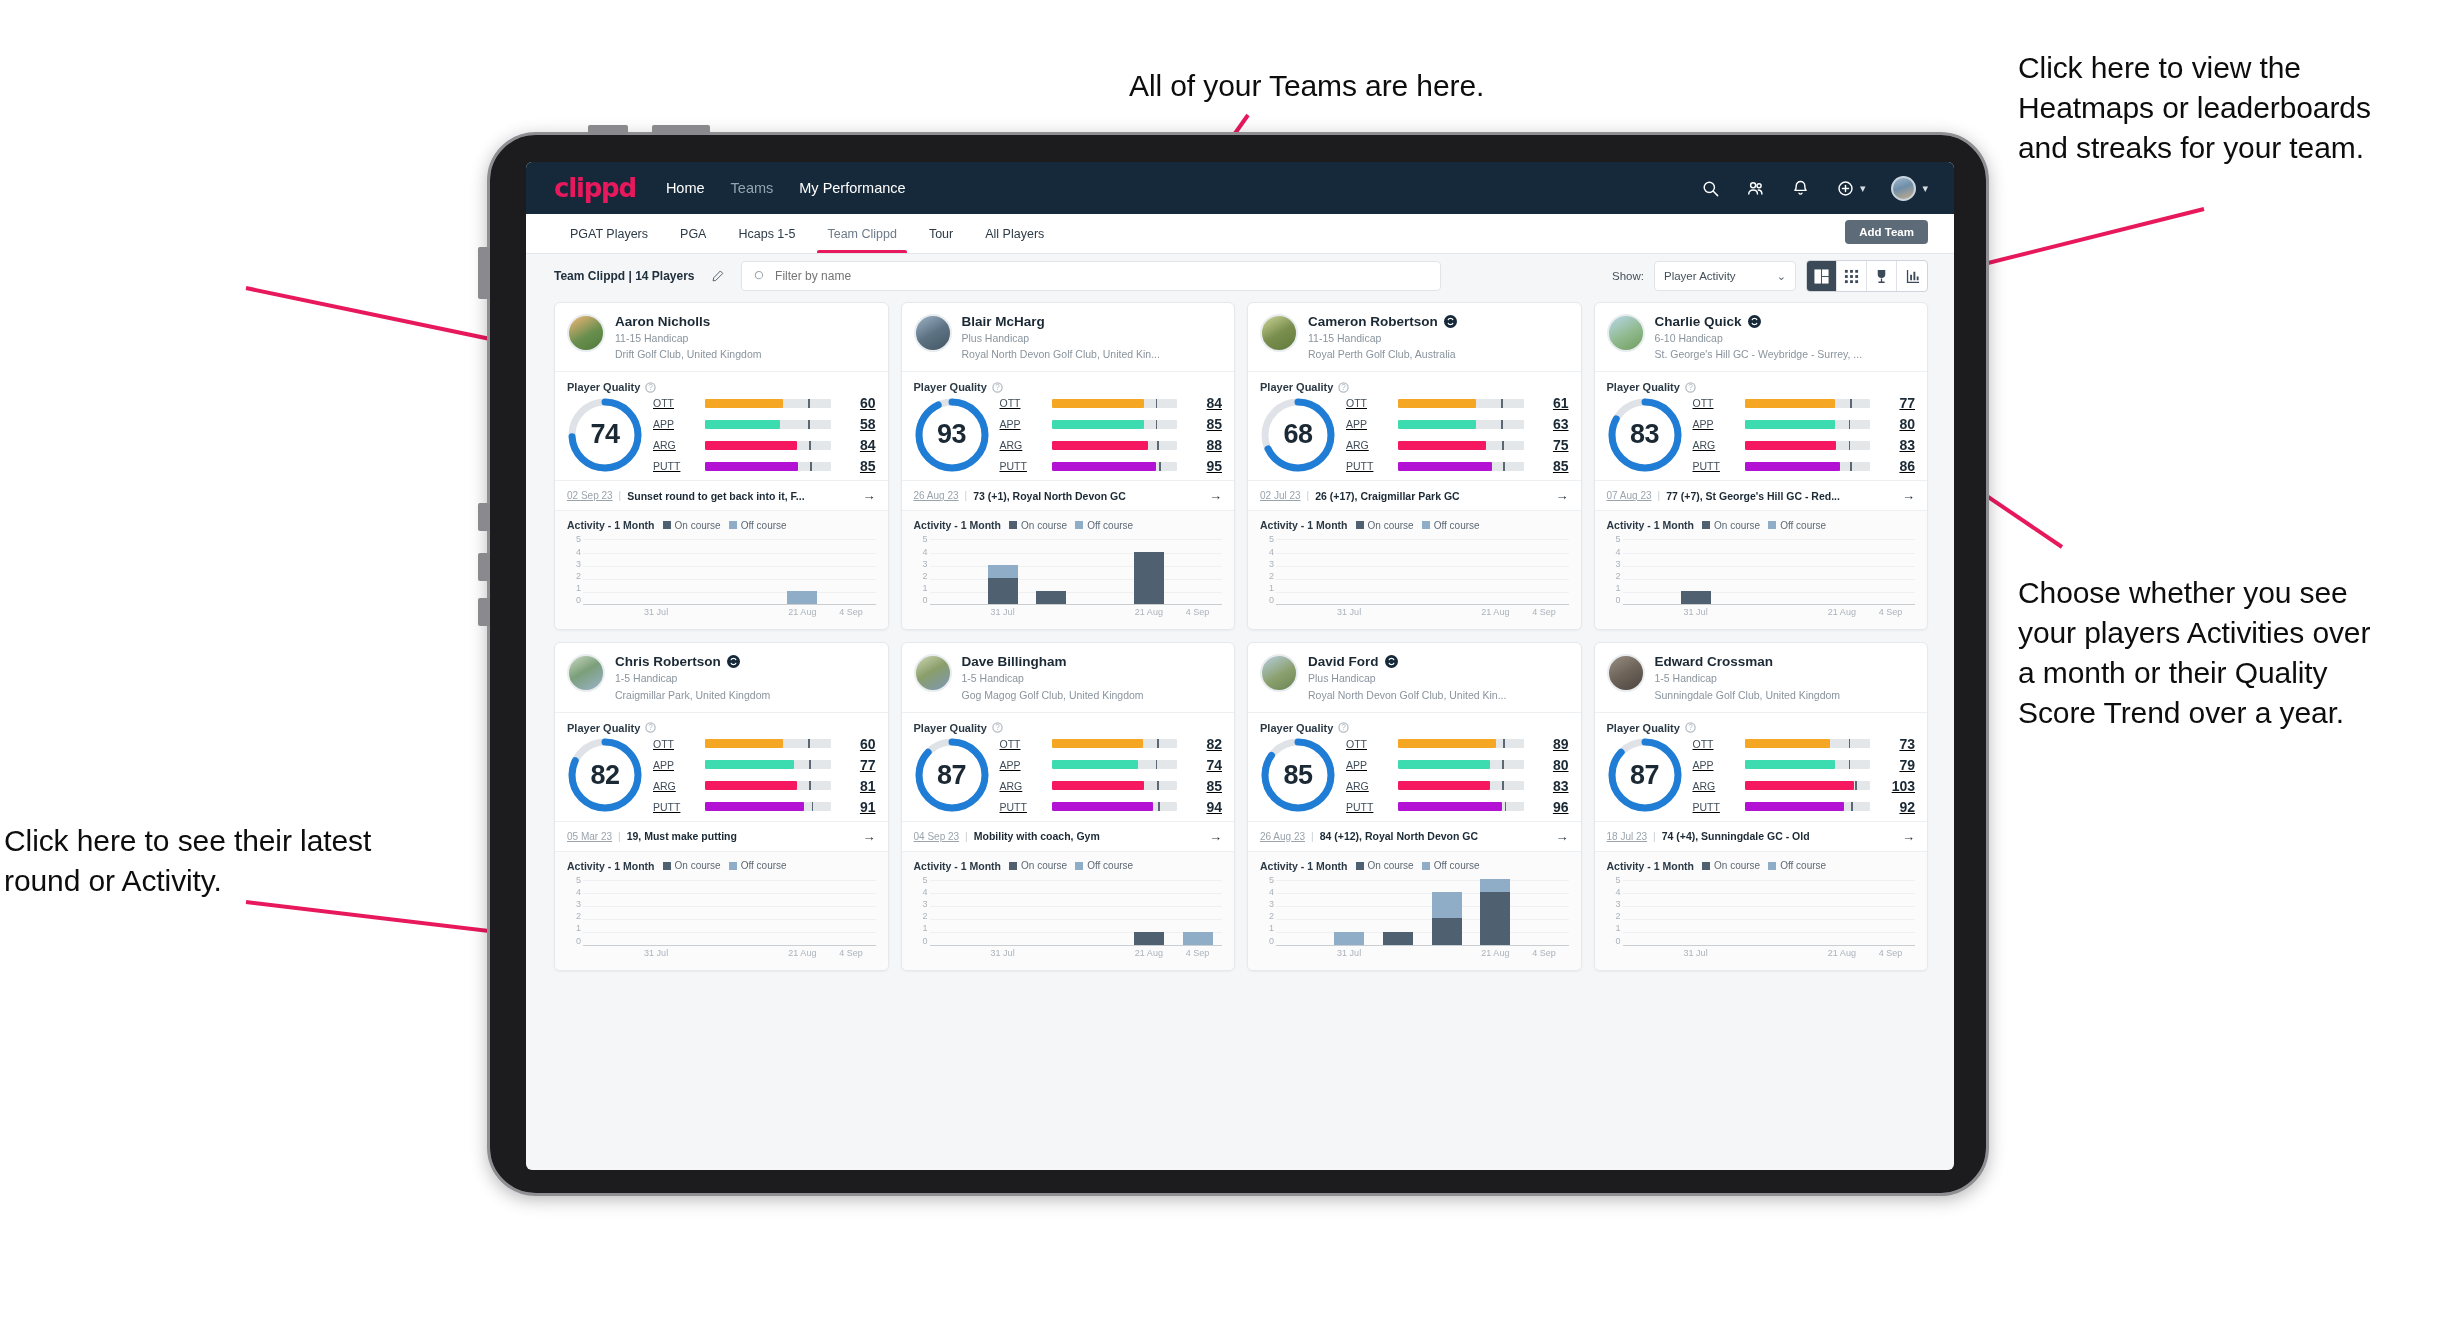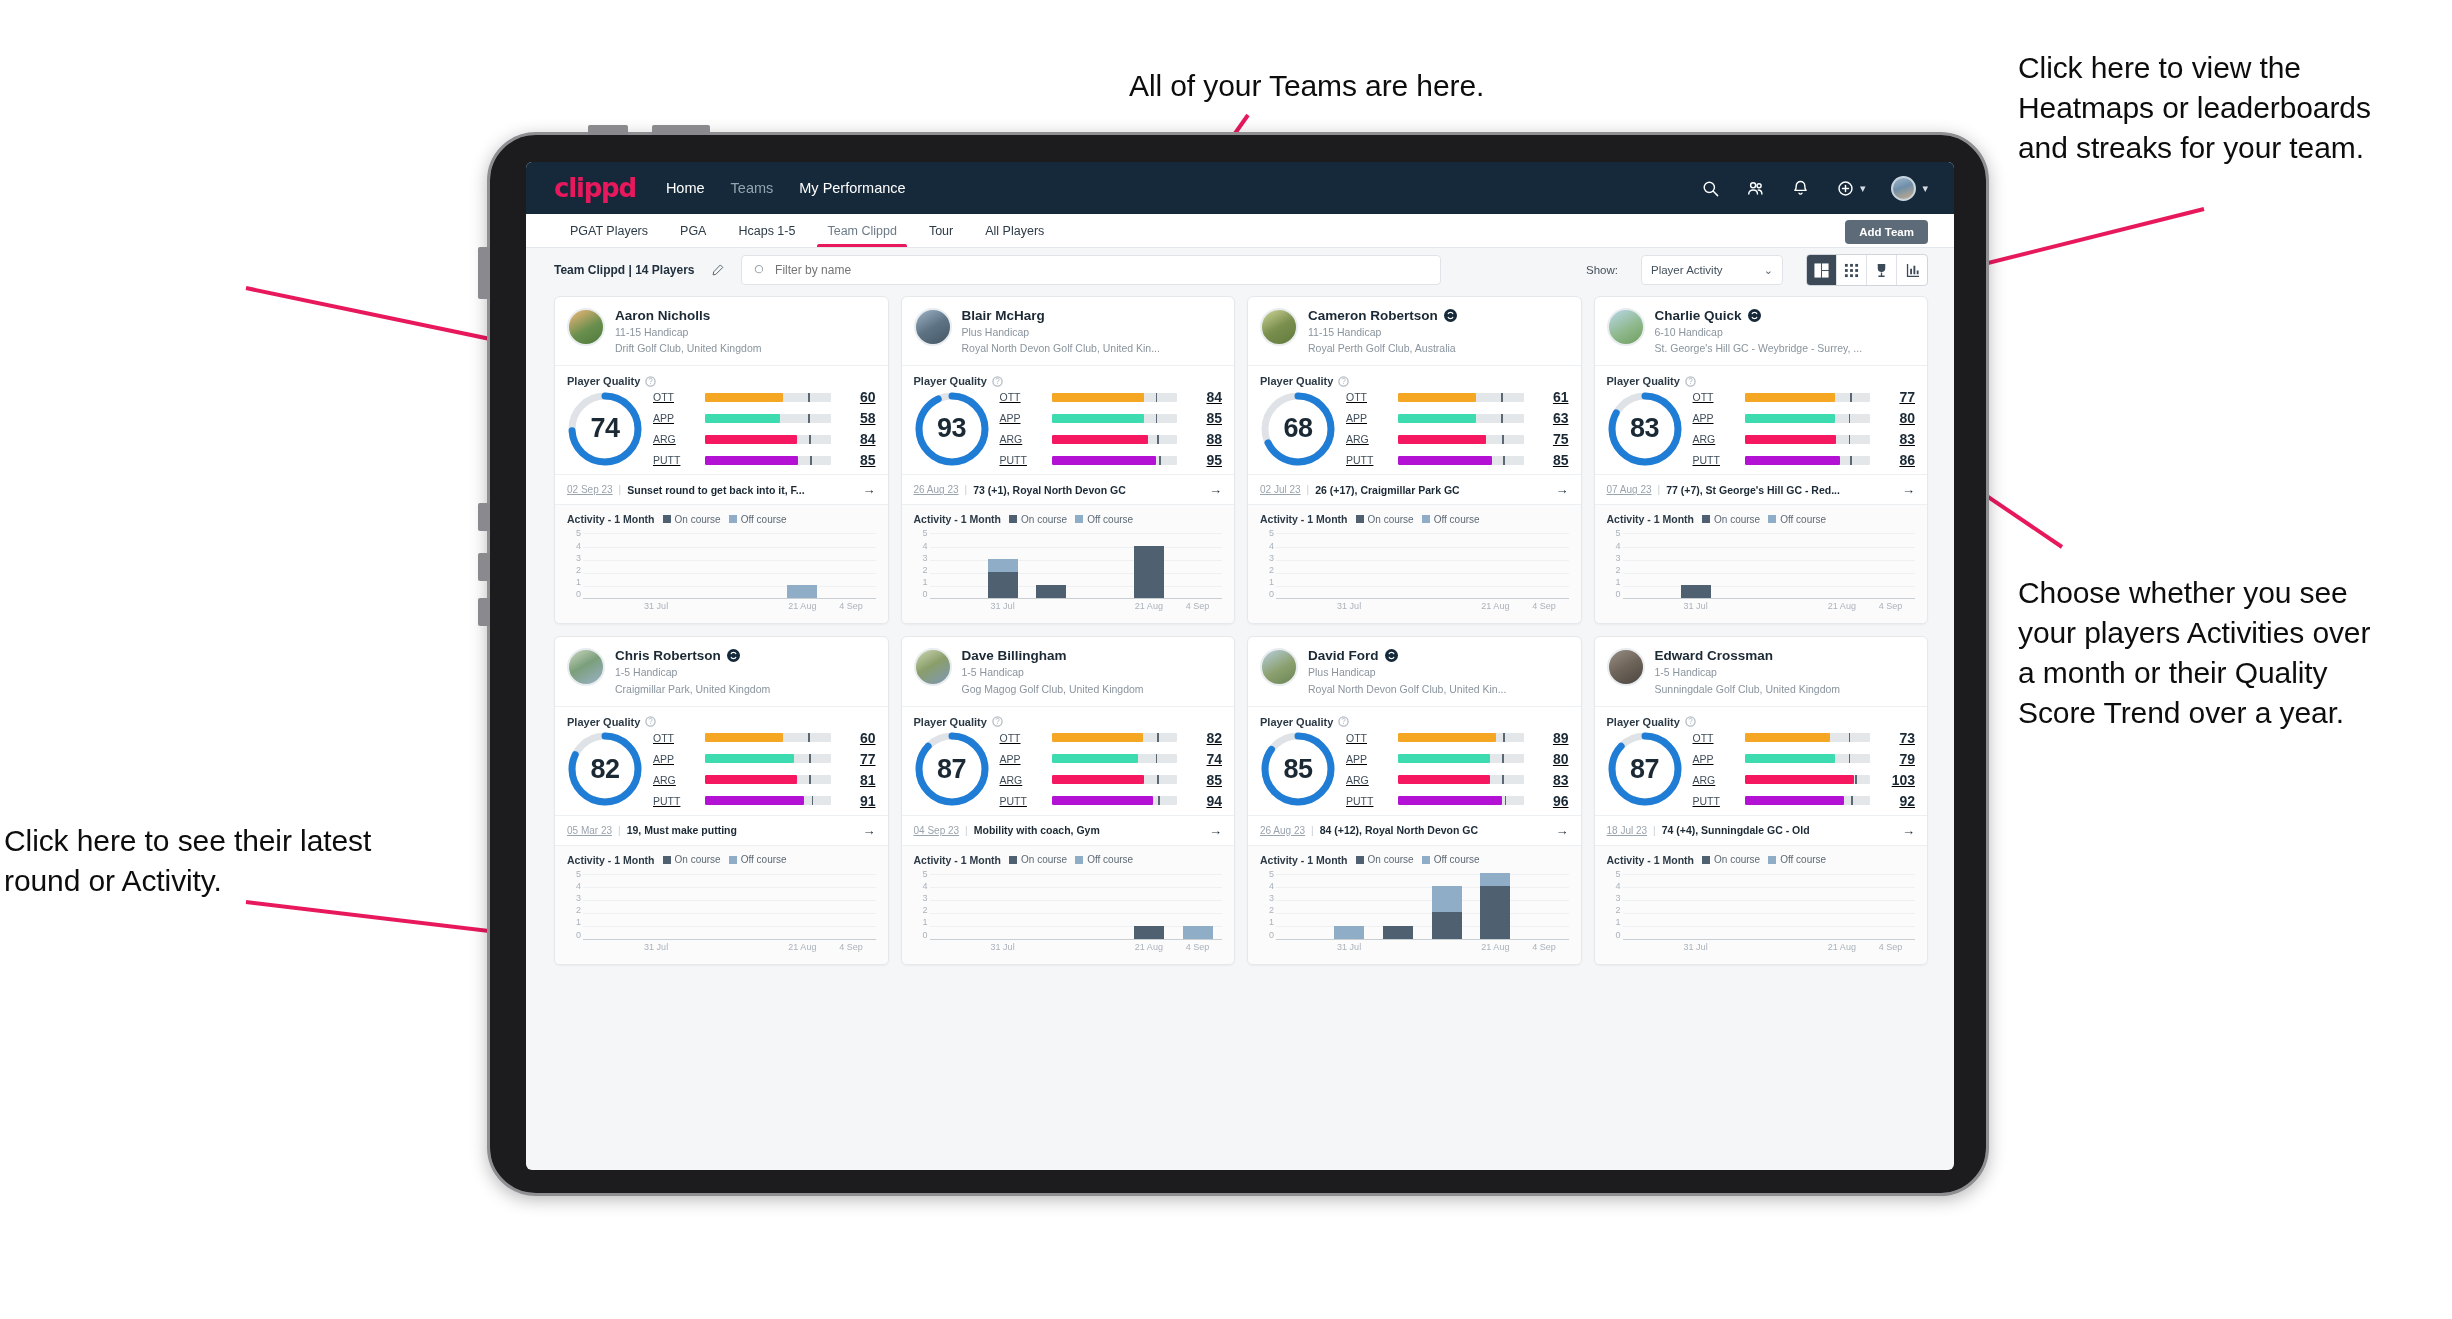--- a/index.html
+++ b/index.html
@@ -85,21 +85,21 @@
   .caret { color: #d5dde4; font-size: 11px; }
   .avatar-hdr {
     width: 25px; height: 25px; border-radius: 50%;
     background: linear-gradient(160deg,#9fb9cf 0%,#6f8ea8 45%,#c9ad8c 100%);
     border: 2px solid #c9d4dd;
   }
   .avatar-grp { display: flex; align-items: center; gap: 6px; cursor: pointer; }
 
   
   .subnav {
-    height: 34px; background: #ffffff;
+    height: 40px; background: #ffffff;
     display: flex; align-items: stretch;
     padding: 0 22px 0 28px;
     position: relative;
     border-bottom: 1px solid #e3e6ea;
   }
   .subtab {
     display: flex; align-items: center; justify-content: center;
     font-size: 12.5px; color: #2d3b47; font-weight: 500;
     padding: 0 16px; cursor: pointer; position: relative;
   }
@@ -130,21 +130,21 @@
     border: 1px solid #e0e3e7; border-radius: 4px;
     display: flex; align-items: center; gap: 9px; padding: 0 11px;
     max-width: 700px;
   }
   .searchbox .ic path, .searchbox .ic circle { stroke: #9aa4ae; }
   .searchinput {
     border: none; outline: none; background: transparent;
     font-size: 12px; color: #9aa4ae; width: 100%;
     font-family: "Liberation Sans", sans-serif;
   }
-  .showgrp { margin-left: auto; display: flex; align-items: center; gap: 23px; }
+  .showgrp { margin-left: auto; display: flex; align-items: center; gap: 10px; }
   .showlabel { font-size: 11.5px; color: #43505b; }
   .select {
     width: 142px; height: 30px; background: #ffffff;
     border: 1px solid #e0e3e7; border-radius: 4px;
     display: flex; align-items: center; padding: 0 9px;
     font-size: 11.5px; color: #43505b; cursor: pointer;
   }
   .select .caret2 { margin-left: auto; color: #5a6773; font-size: 11px; }
   .viewgrp {
     display: flex; border: 1px solid #cfd5db; border-radius: 4px; overflow: hidden;

